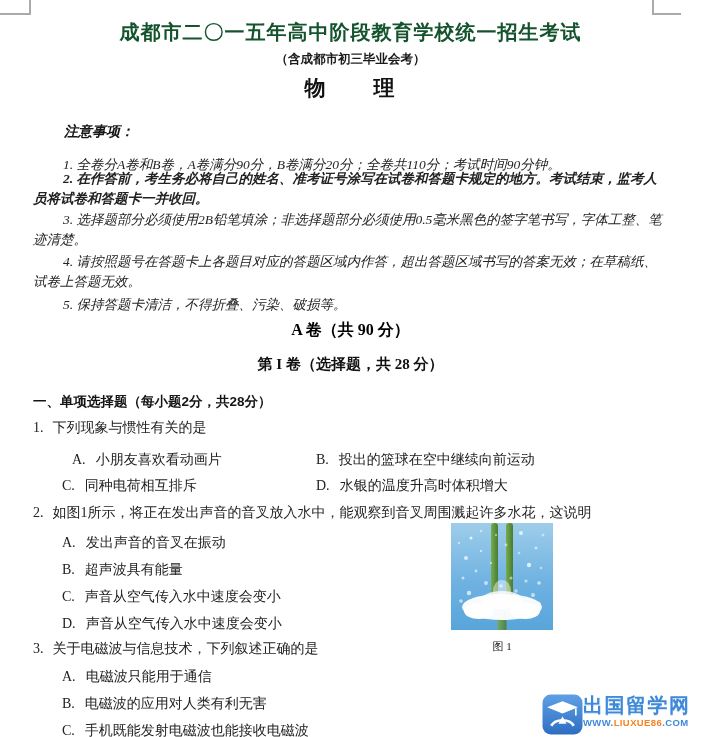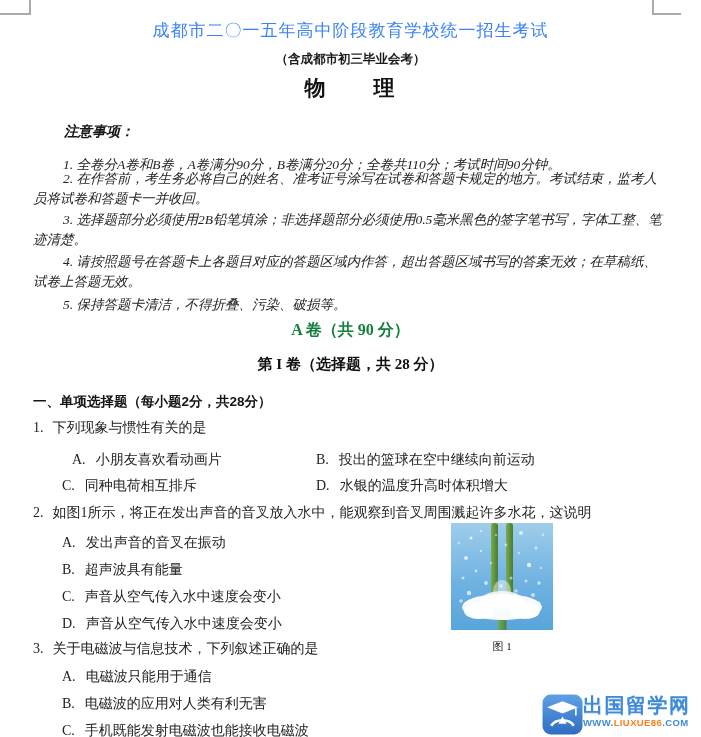--- a/index.html
+++ b/index.html
@@ -7,31 +7,31 @@
     position:relative; width:701px; height:737px; background:#ffffff;
     font-family:"Liberation Serif", serif; color:#1d1d1d; overflow:hidden;
   }
   
   .corner-tl { position:absolute; left:0; top:0; width:29px; height:13px;
     border-right:2px solid #aaa; border-bottom:2px solid #aaa; }
   .corner-tr { position:absolute; left:652px; top:0; width:27px; height:13px;
     border-left:2px solid #aaa; border-bottom:2px solid #aaa; }
 
   .centered { position:absolute; left:0; width:100%; text-align:center; white-space:nowrap; }
-  .hd-title   { top:19px; font-family:"Liberation Sans",sans-serif; font-weight:normal; font-size:17px; letter-spacing:1px; color:#3b82f6; }
+  .hd-title   { top:19px; font-family:"Liberation Sans",sans-serif; font-weight:bold; font-size:20px; letter-spacing:1px; color:#14532d; }
   .hd-sub     { top:51px; font-family:"Liberation Sans",sans-serif; font-weight:bold; font-size:12.5px; color:#1a1a1a; }
   .hd-subject { top:74px; font-family:"Liberation Sans",sans-serif; font-weight:bold; font-size:21px; letter-spacing:2px; color:#111; }
 
   .notes-heading { position:absolute; left:64px; top:123px; font-size:14px; font-weight:bold; font-style:italic; color:#161616; }
   .note { position:absolute; left:33px; width:634px; text-indent:30px;
     font-size:13.5px; line-height:20px; font-style:italic; color:#222; }
-  .note-1 { top:146px;margin-top:9px; } .note-2 { top:169px; } .note-3 { top:210px; }
+  .note-1 { top:146px;margin-top:9px; } .note-2 { top:169px;font-weight:bold; } .note-3 { top:210px; }
   .note-4 { top:252px; } .note-5 { top:295px; }
 
-  .sec-a  { top:320px; font-weight:bold; font-size:16px; color:#15803d; }
+  .sec-a  { top:320px; font-weight:bold; font-size:16px; color:#000000; }
   .sec-p1 { top:355px; font-weight:bold; font-size:15px; color:#111; }
   .mcq-heading { position:absolute; left:33px; top:393px; font-family:"Liberation Sans",sans-serif;
     font-weight:bold; font-size:13.5px; color:#141414; }
 
   .q { position:absolute; left:33px; font-size:14px; white-space:nowrap; color:#222; }
   .q-1 { top:419px; } .q-2 { top:504px; } .q-3 { top:640px; }
   .qnum { margin-right:9px; }
   .opt { position:absolute; font-size:14px; white-space:nowrap; color:#222; }
   .olabel { margin-right:10px; }
   .q1-a { left:62px; top:451px;margin-left:10px; }  .q1-b { left:316px; top:451px; }

